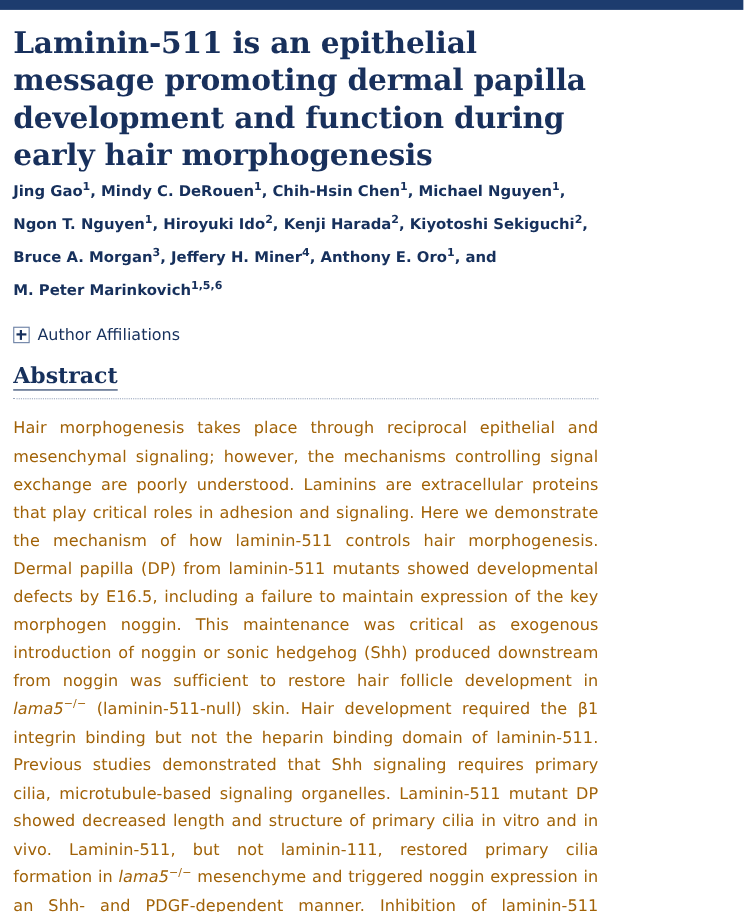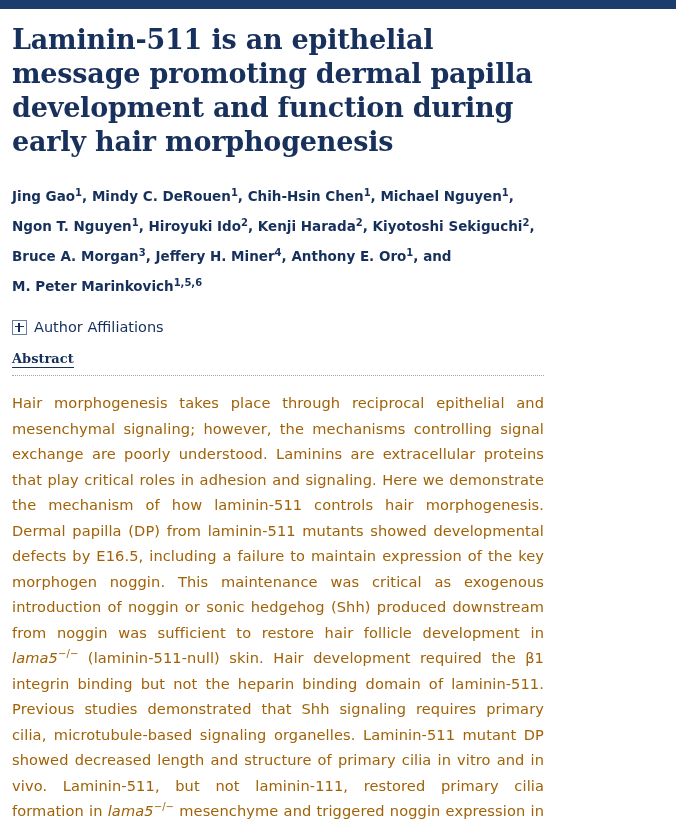--- a/index.html
+++ b/index.html
@@ -27,40 +27,38 @@
   .article-title {
     font-family: "DejaVu Serif", serif;
     font-weight: bold;
     font-size: 27px;
     line-height: 34px;
     color: #18305c;
     margin: 14px 0 0 0;
     letter-spacing: -0.2px;
   }
   .authors {
-    margin-top: 22px;
     font-size: 13.5px;
     line-height: 30px;
     color: #16305c;
     font-weight: bold;
     font-family: "DejaVu Sans", sans-serif;
   }
   .authors .au {
     white-space: nowrap;
   }
   .authors sup {
     font-size: 10px;
     font-weight: bold;
     vertical-align: super;
     line-height: 0;
   }
   .affil-row {
     margin-top: 18px;
     display: flex;
-    align-items: center;
     gap: 7px;
   }
   .plus-box {
     display: inline-block;
     width: 13px;
     height: 13px;
     border: 1px solid #6a7fa3;
     position: relative;
     background: #fff;
     flex: 0 0 auto;
@@ -76,21 +74,21 @@
   .plus-box::after {
     top: 2px; bottom: 2px; left: 5px; width: 1.5px;
   }
   .affil-label {
     font-size: 14.5px;
     color: #16305c;
   }
   .abstract-heading {
     font-family: "DejaVu Serif", serif;
     font-weight: bold;
-    font-size: 13px;
+    font-size: 20px;
     color: #16305c;
     margin-top: 16px;
     display: inline-block;
     border-bottom: 1.5px solid #16305c;
     padding-bottom: 1px;
   }
   .rule {
     border-top: 1px dotted #9aa7bd;
     margin-top: 7px;
     margin-bottom: 14px;

